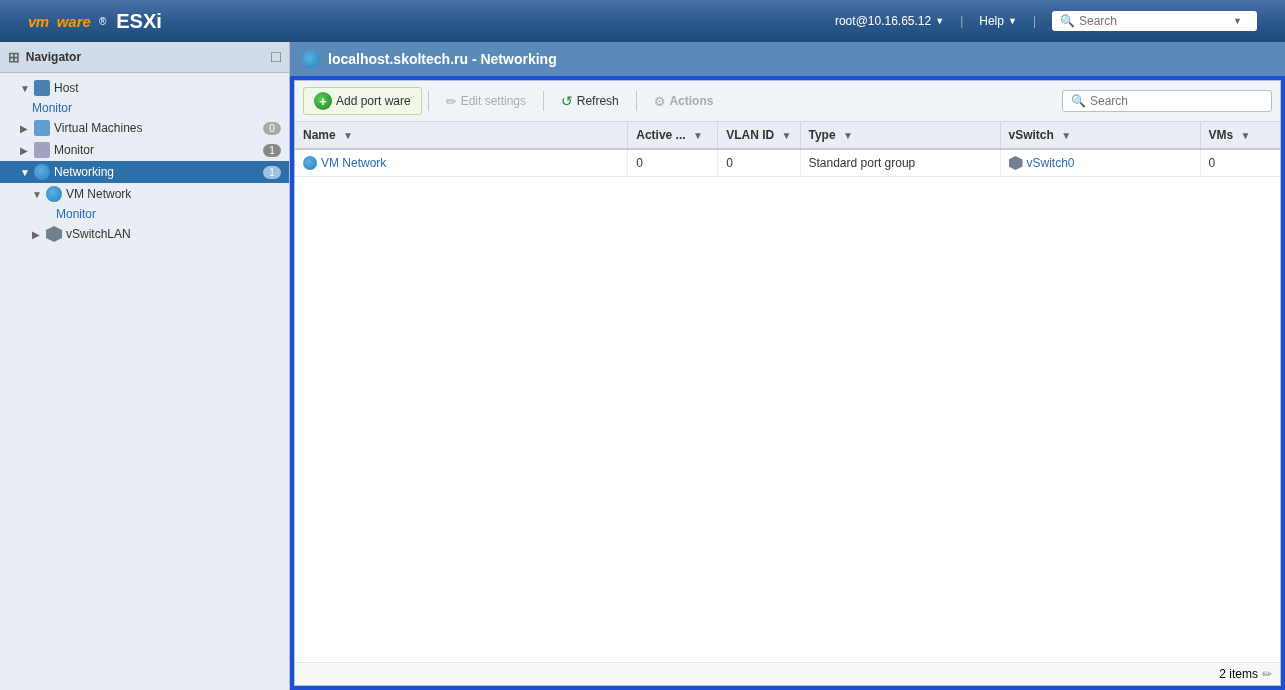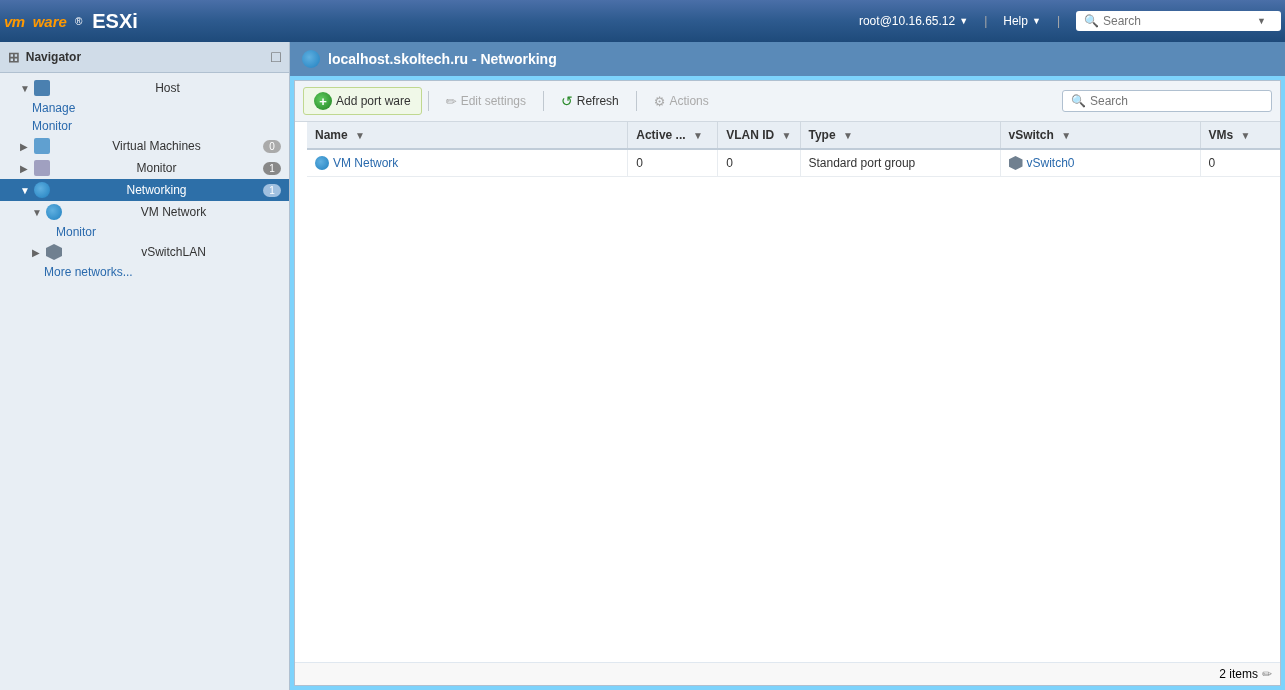--- a/index.html
+++ b/index.html
@@ -4,21 +4,21 @@
   <style>
     * { margin: 0; padding: 0; box-sizing: border-box; }
     body { font-family: Arial, sans-serif; font-size: 12px; width: 1285px; height: 690px; overflow: hidden; background: #c5d3e0; }
 
     
     #header {
       height: 42px;
       background: linear-gradient(180deg, #4a6fa8 0%, #2d5a8e 50%, #1e4a7a 100%);
       display: flex;
       align-items: center;
-      padding: 0 4px;
+      padding: 0 28px;
       gap: 8px;
     }
     #header-spacer { flex: 1; }
 
     
     #main-layout {
       display: flex;
       height: calc(690px - 42px);
     }
 
@@ -51,21 +51,21 @@
       align-items: center;
       padding: 3px 8px;
       cursor: pointer;
       color: #333;
       gap: 4px;
     }
     .nav-item.selected { background: #2d6fa8; color: white; }
     .nav-item.selected .nav-badge { background: #a0c0e0; color: white; }
 
     .nav-expand { font-size: 10px; color: #666; width: 10px; }
-    .nav-label { flex: 1; text-align: center; }
+    .nav-label { flex: 1; }
     .nav-badge {
       background: #888;
       color: white;
       border-radius: 10px;
       padding: 1px 6px;
       font-size: 10px;
       min-width: 18px;
       text-align: center;
     }
     .nav-badge.zero { background: #aaa; }
@@ -89,21 +89,21 @@
       align-items: center;
       padding: 0 10px;
       gap: 6px;
     }
 
     
     #content-area {
       flex: 1;
       display: flex;
       flex-direction: column;
-      background: #7dd3fc;
+      background: #1d4ed8;
     }
 
     #content-header {
       background: #5a8ab8;
       padding: 8px 12px;
       display: flex;
       align-items: center;
       gap: 8px;
     }
     #content-title {
@@ -169,21 +169,21 @@
       border-radius: 3px;
       cursor: pointer;
       font-size: 12px;
       background: transparent;
       color: #333;
     }
     .toolbar-btn.disabled { color: #aaa; cursor: default; }
     .toolbar-sep { width: 1px; height: 20px; background: #c0c8d0; margin: 0 4px; }
 
     
-    #data-table { flex: 1; overflow-y: auto; margin-left: 12px; }
+    #data-table { flex: 1; overflow-y: auto; }
     table { width: 100%; border-collapse: collapse; }
     thead tr { background: #e8eef4; }
     th {
       padding: 6px 8px;
       text-align: left;
       font-weight: bold;
       font-size: 12px;
       color: #333;
       border-bottom: 2px solid #c0ccd8;
       border-right: 1px solid #d0d8e0;
@@ -253,23 +253,20 @@
     </div>
 
     <div id="sidebar-content">
 
       <div class="nav-item nav-indent1">
         <span class="nav-expand">▼</span>
         <span style="width:16px;height:16px;background:#4a80b0;border-radius:2px;display:inline-block;flex-shrink:0;"></span>
         <span class="nav-label">Host</span>
       </div>
       <div class="nav-link nav-indent2">
-        <span>Manage</span>
-      </div>
-      <div class="nav-link nav-indent2">
         <span>Monitor</span>
       </div>
 
       <div class="nav-item nav-indent1">
         <span class="nav-expand">▶</span>
         <span style="width:16px;height:16px;background:#60a0d0;border-radius:2px;display:inline-block;flex-shrink:0;"></span>
         <span class="nav-label">Virtual Machines</span>
         <span class="nav-badge zero">0</span>
       </div>
 
@@ -295,23 +292,20 @@
       <div class="nav-link" style="padding-left:56px;">
         <span>Monitor</span>
       </div>
 
       <div class="nav-item nav-indent2">
         <span class="nav-expand">▶</span>
         <span style="width:16px;height:16px;background:#708090;display:inline-block;flex-shrink:0;clip-path:polygon(0% 25%, 50% 0%, 100% 25%, 100% 75%, 50% 100%, 0% 75%);"></span>
         <span class="nav-label">vSwitchLAN</span>
       </div>
 
-      <div class="nav-link" style="padding-left:44px;">
-        <span>More networks...</span>
-      </div>
     </div>
 
   </div>
 
   <div id="content-area">
 
     <div id="content-header">
       <span style="width:18px;height:18px;border-radius:50%;background:radial-gradient(circle at 40% 40%, #60b0e0, #2080c0);display:inline-block;"></span>
       <span id="content-title" style="color:white;font-size:14px;font-weight:bold;">localhost.skoltech.ru - Networking</span>
     </div>
@@ -330,21 +324,21 @@
           <span style="color:#aaa;">Edit settings</span>
         </button>
         <div class="toolbar-sep"></div>
         <button class="toolbar-btn">
           <span style="color:#2a8a2a;font-size:14px;">↺</span>
           <span>Refresh</span>
         </button>
         <div class="toolbar-sep"></div>
         <button class="toolbar-btn disabled">
           <span style="color:#aaa;font-size:13px;">⚙</span>
-          <span style="color:#aaa;">Actions</span>
+          <span style="color:#aaa;font-weight:bold;">Actions</span>
         </button>
         <div style="margin-left:auto;display:flex;align-items:center;background:white;border:1px solid #b0c0d0;border-radius:3px;padding:3px 8px;gap:4px;width:210px;">
           <span style="color:#888;font-size:12px;">🔍</span>
           <input type="text" style="border: none; outline: none; font-size: 12px; width: 180px;" placeholder="Search">
         </div>
       </div>
 
       <div id="data-table">
         <table>
           <thead>

